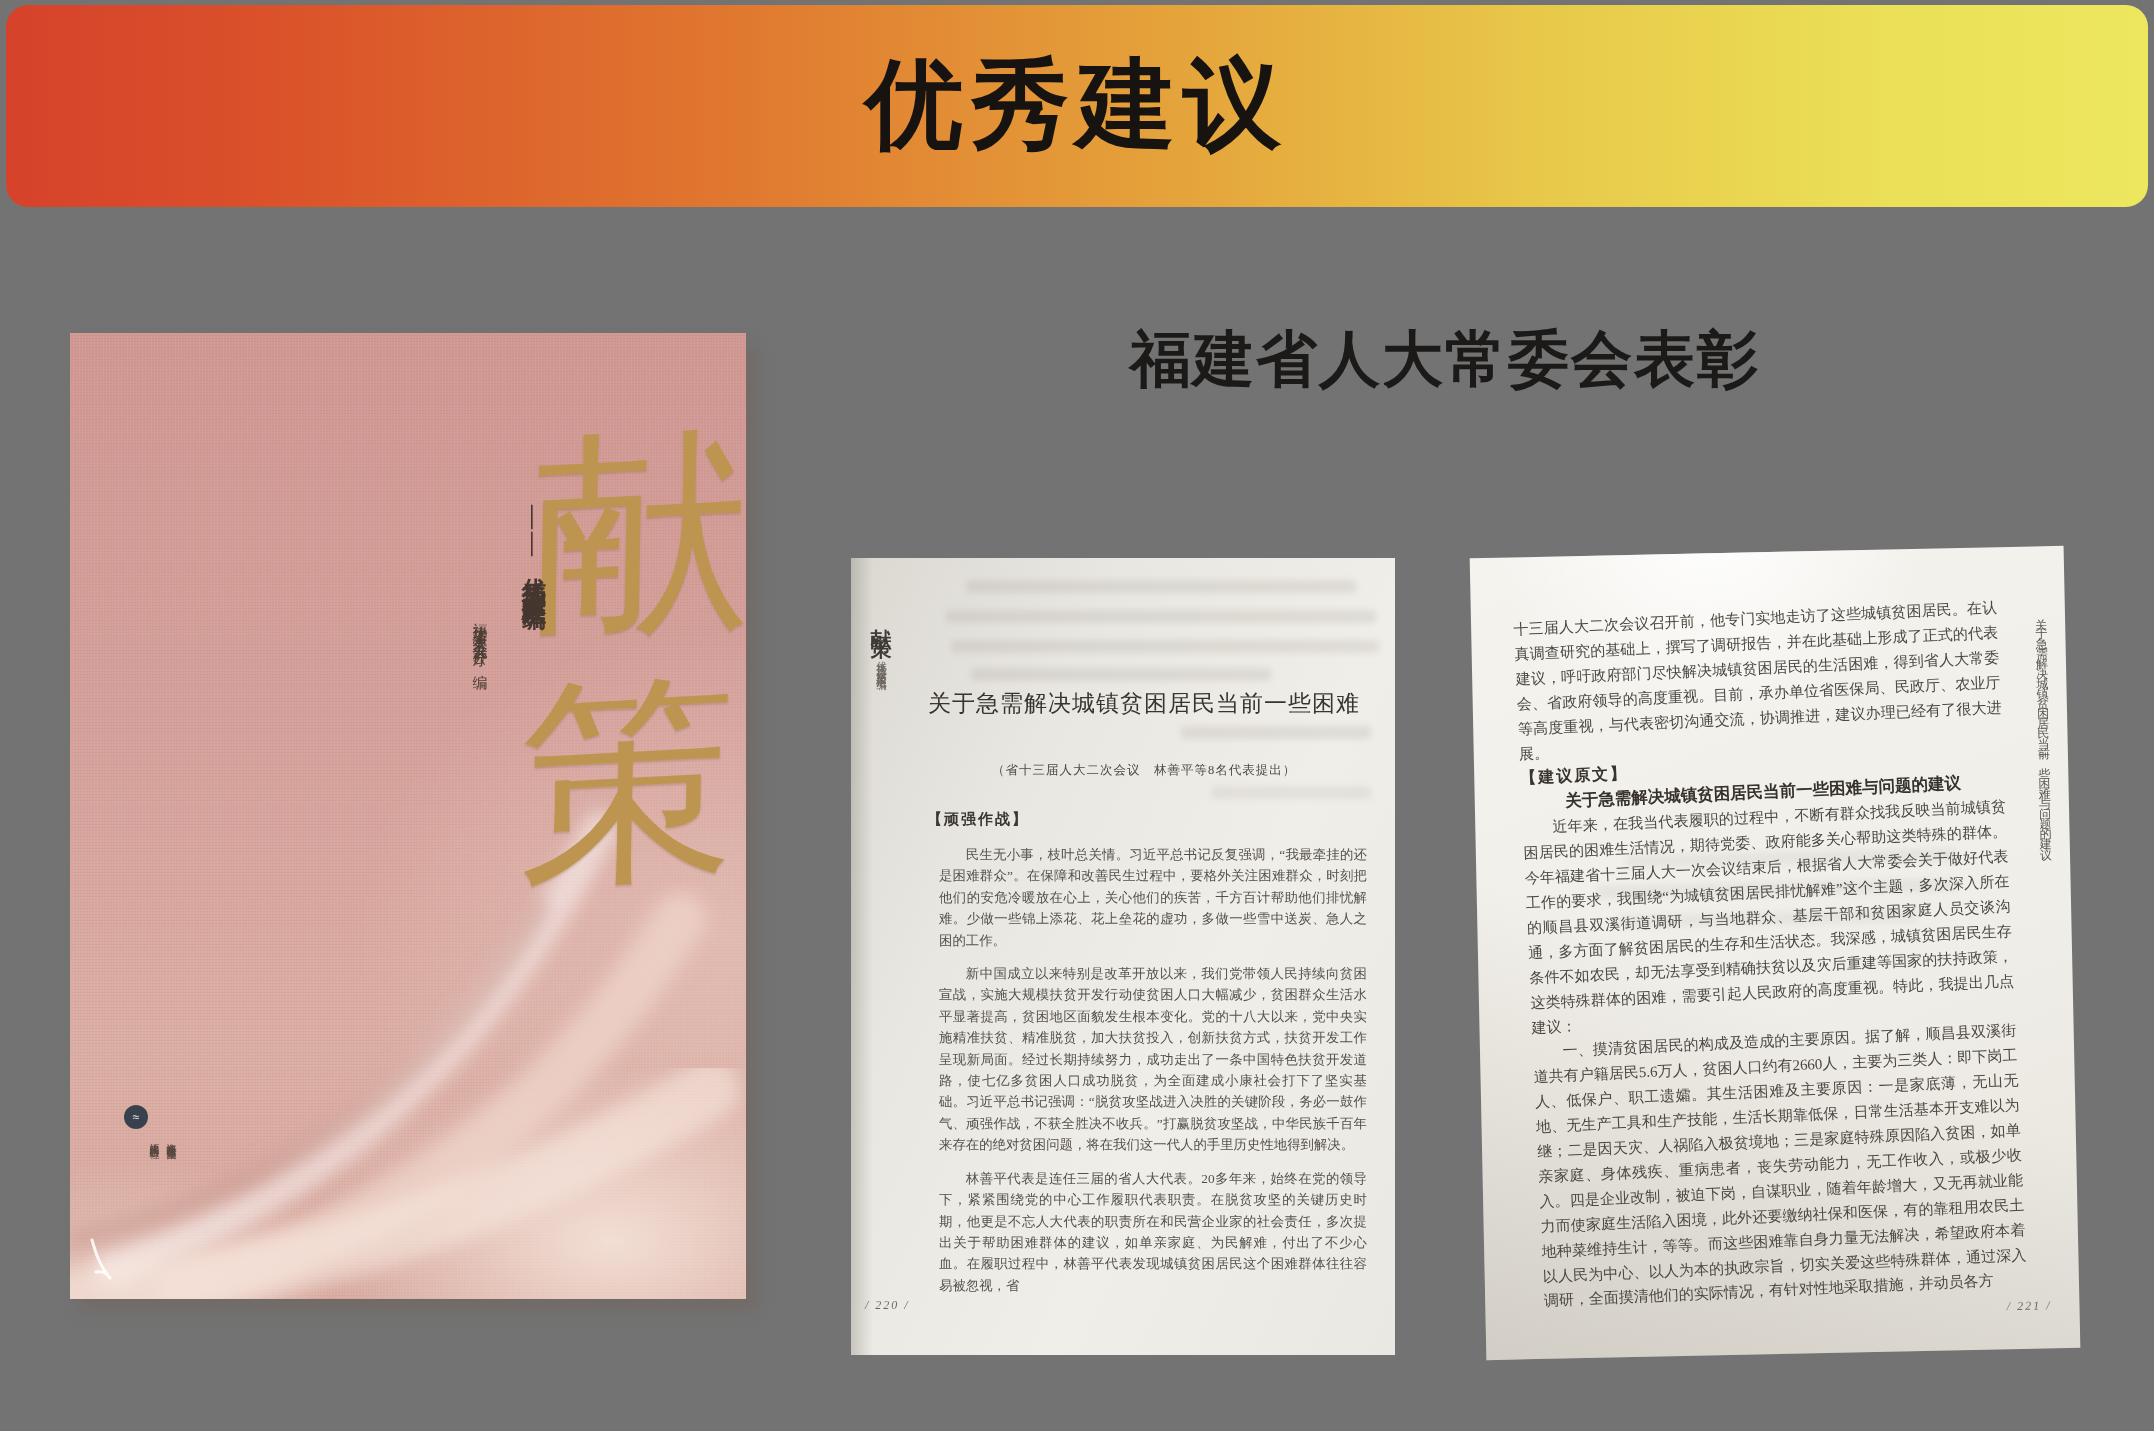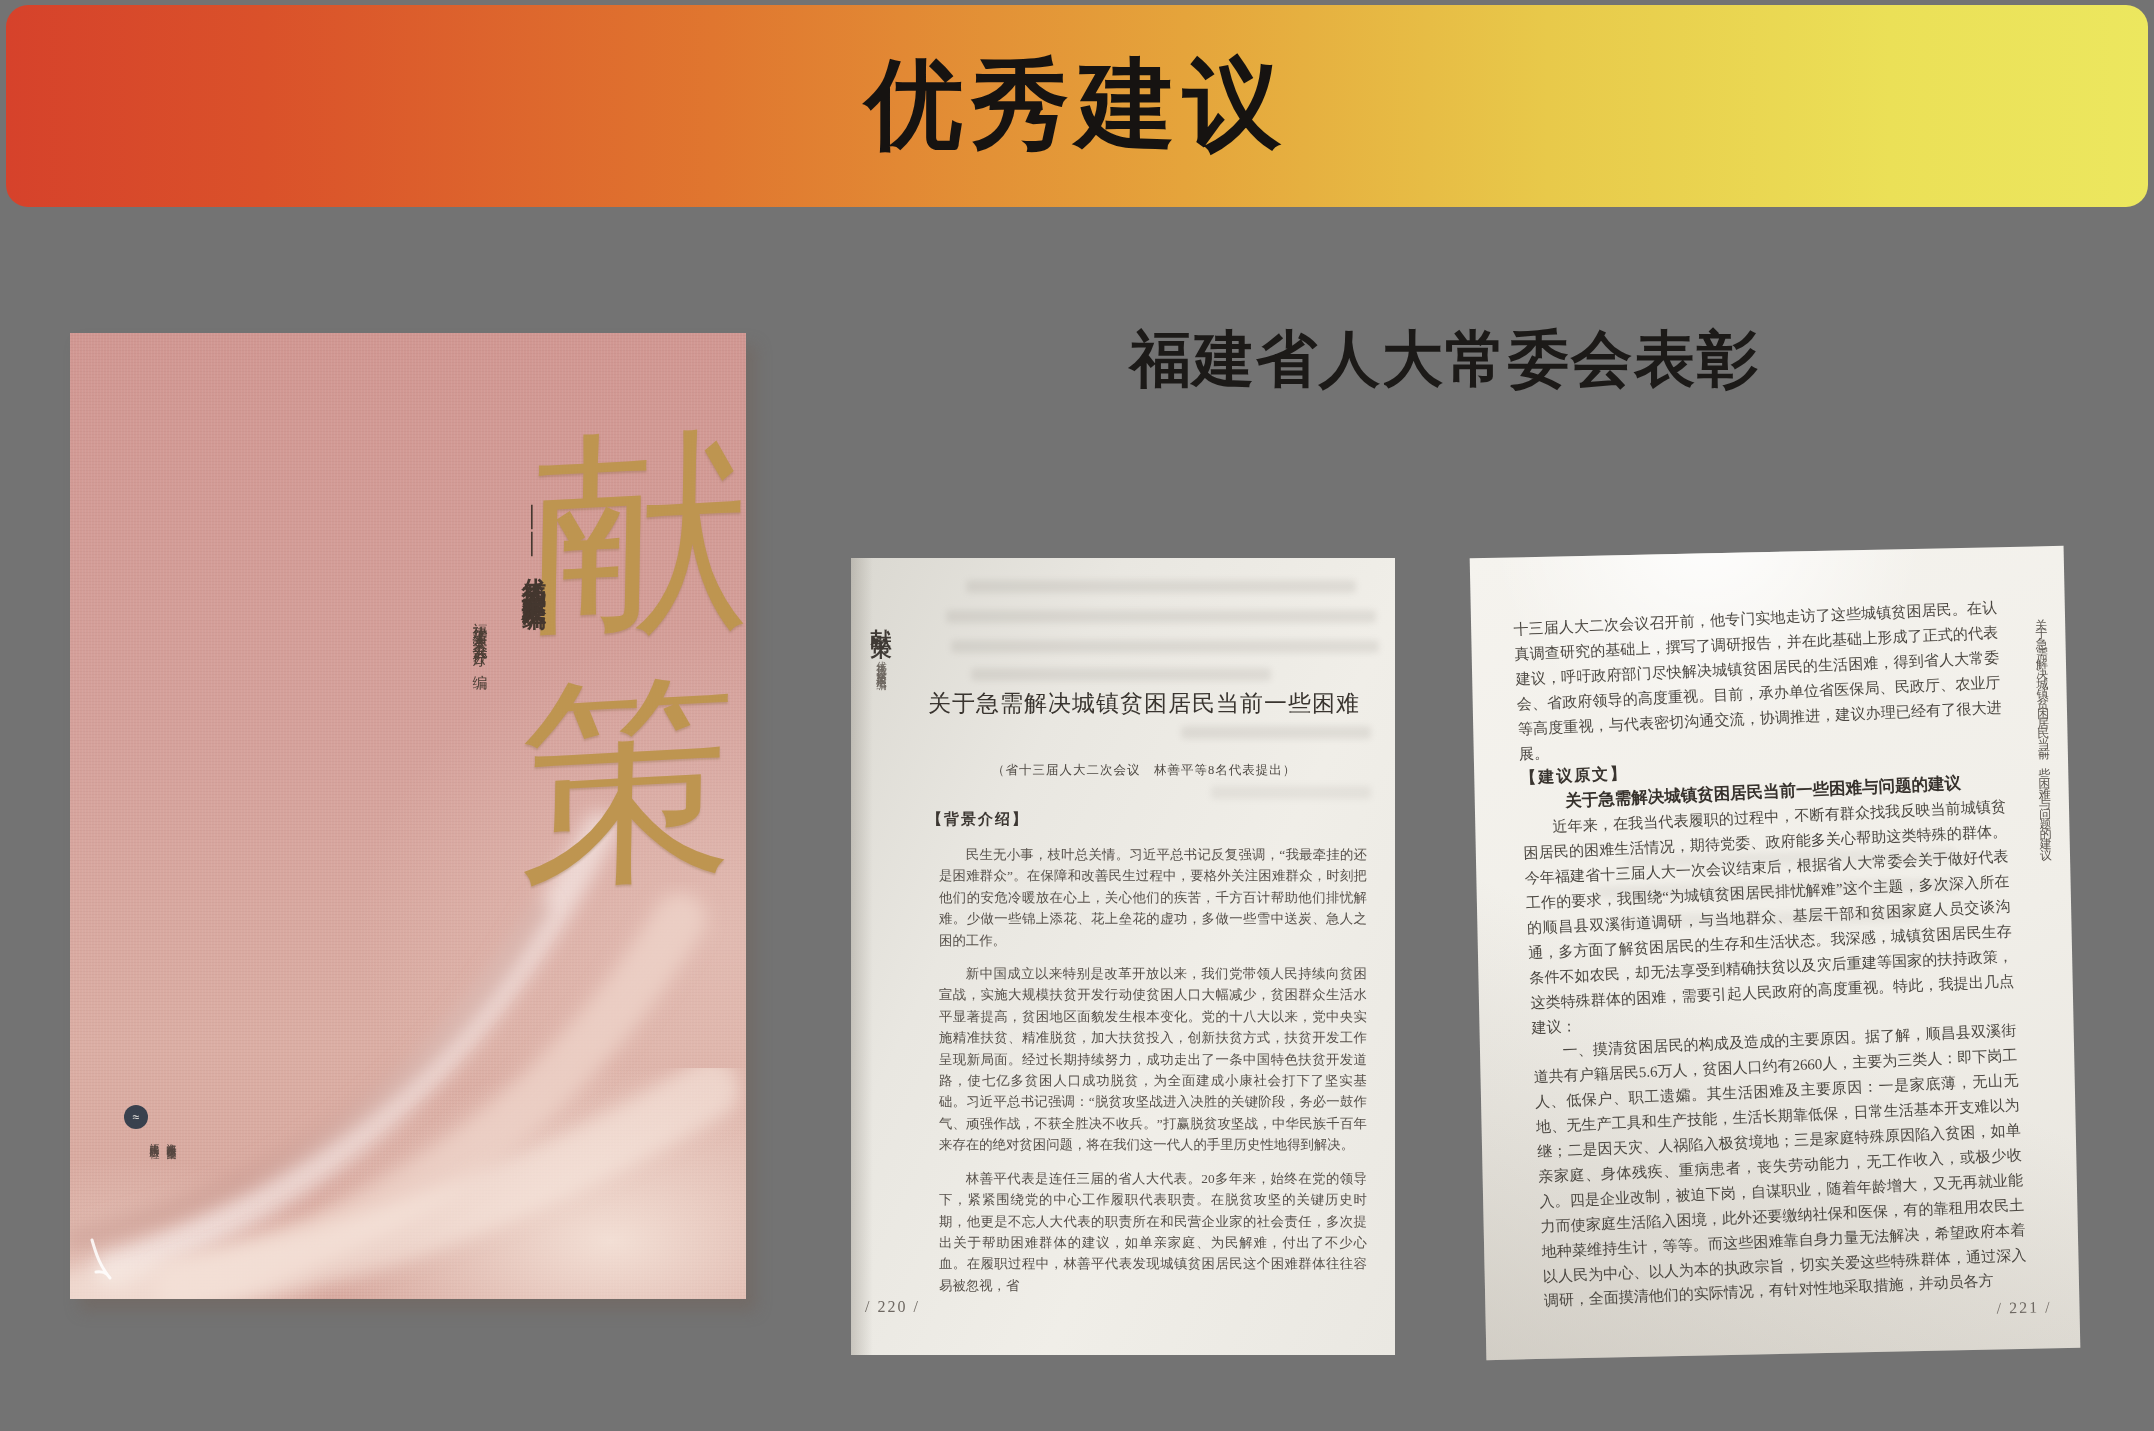--- a/index.html
+++ b/index.html
@@ -41,22 +41,22 @@
   .bird{position:absolute;left:16px;top:905px;}
 
   
   .headline{position:absolute;left:995px;top:320px;width:900px;text-align:center;
     color:#1C1A18;font-weight:600;font-size:61px;line-height:80px;letter-spacing:2px;
     font-family:Liberation Serif, serif;}
 
   
   .page{position:absolute;overflow:hidden;}
   .ghost{position:absolute;background:#8D8780;opacity:.17;filter:blur(3px);height:13px;border-radius:4px;}
-  .pagenum{position:absolute;font-family:"Liberation Serif",serif;
-    font-size:16px;color:#6E6862;letter-spacing:2px;}
+  .pagenum{position:absolute;font-family:"Liberation Serif",serif;font-style:italic;
+    font-size:12px;color:#6E6862;letter-spacing:2px;}
 
   
   .page.mid{left:851px;top:558px;width:544px;height:797px;
     background:
       linear-gradient(90deg, rgba(118,112,102,.30) 0%, rgba(118,112,102,0) 4%),
       linear-gradient(115deg,#DAD8D1 0%,#E9E7E1 30%,#F0EEE8 62%,#EAE8E2 100%);}
   .mid-spine{position:absolute;left:16px;top:54px;writing-mode:vertical-rl;color:#3F3A35;}
   .mid-spine .big{font-family:"Liberation Serif",serif;font-size:21px;font-weight:700;letter-spacing:9px;}
   .mid-spine .slash{font-size:12px;color:#6B655E;margin:6px 0;}
   .mid-spine .small{font-family:"Liberation Serif",serif;font-size:10.5px;letter-spacing:2px;color:#6B655E;}
@@ -144,21 +144,21 @@
     <div class="mid-spine">
       <span class="big">献策</span>
       <span class="slash">∕</span>
       <span class="small">优秀代表议案建议汇编</span>
     </div>
 
     <div class="mid-title">
       <div>关于急需解决城镇贫困居民当前一些困难</div>
     </div>
     <div class="mid-byline">（省十三届人大二次会议　林善平等8名代表提出）</div>
-    <div class="mid-section">【背景介绍】</div>
+    <div class="mid-section">【顽强作战】</div>
 
     <div class="mid-body">
       <p>民生无小事，枝叶总关情。习近平总书记反复强调，“我最牵挂的还是困难群众”。在保障和改善民生过程中，要格外关注困难群众，时刻把他们的安危冷暖放在心上，关心他们的疾苦，千方百计帮助他们排忧解难。少做一些锦上添花、花上垒花的虚功，多做一些雪中送炭、急人之困的工作。</p>
       <p>新中国成立以来特别是改革开放以来，我们党带领人民持续向贫困宣战，实施大规模扶贫开发行动使贫困人口大幅减少，贫困群众生活水平显著提高，贫困地区面貌发生根本变化。党的十八大以来，党中央实施精准扶贫、精准脱贫，加大扶贫投入，创新扶贫方式，扶贫开发工作呈现新局面。经过长期持续努力，成功走出了一条中国特色扶贫开发道路，使七亿多贫困人口成功脱贫，为全面建成小康社会打下了坚实基础。习近平总书记强调：“脱贫攻坚战进入决胜的关键阶段，务必一鼓作气、顽强作战，不获全胜决不收兵。”打赢脱贫攻坚战，中华民族千百年来存在的绝对贫困问题，将在我们这一代人的手里历史性地得到解决。</p>
       <p>林善平代表是连任三届的省人大代表。20多年来，始终在党的领导下，紧紧围绕党的中心工作履职代表职责。在脱贫攻坚的关键历史时期，他更是不忘人大代表的职责所在和民营企业家的社会责任，多次提出关于帮助困难群体的建议，如单亲家庭、为民解难，付出了不少心血。在履职过程中，林善平代表发现城镇贫困居民这个困难群体往往容易被忽视，省</p>
     </div>
 
     <div class="pagenum">/ 220 /</div>
   </div>
 

